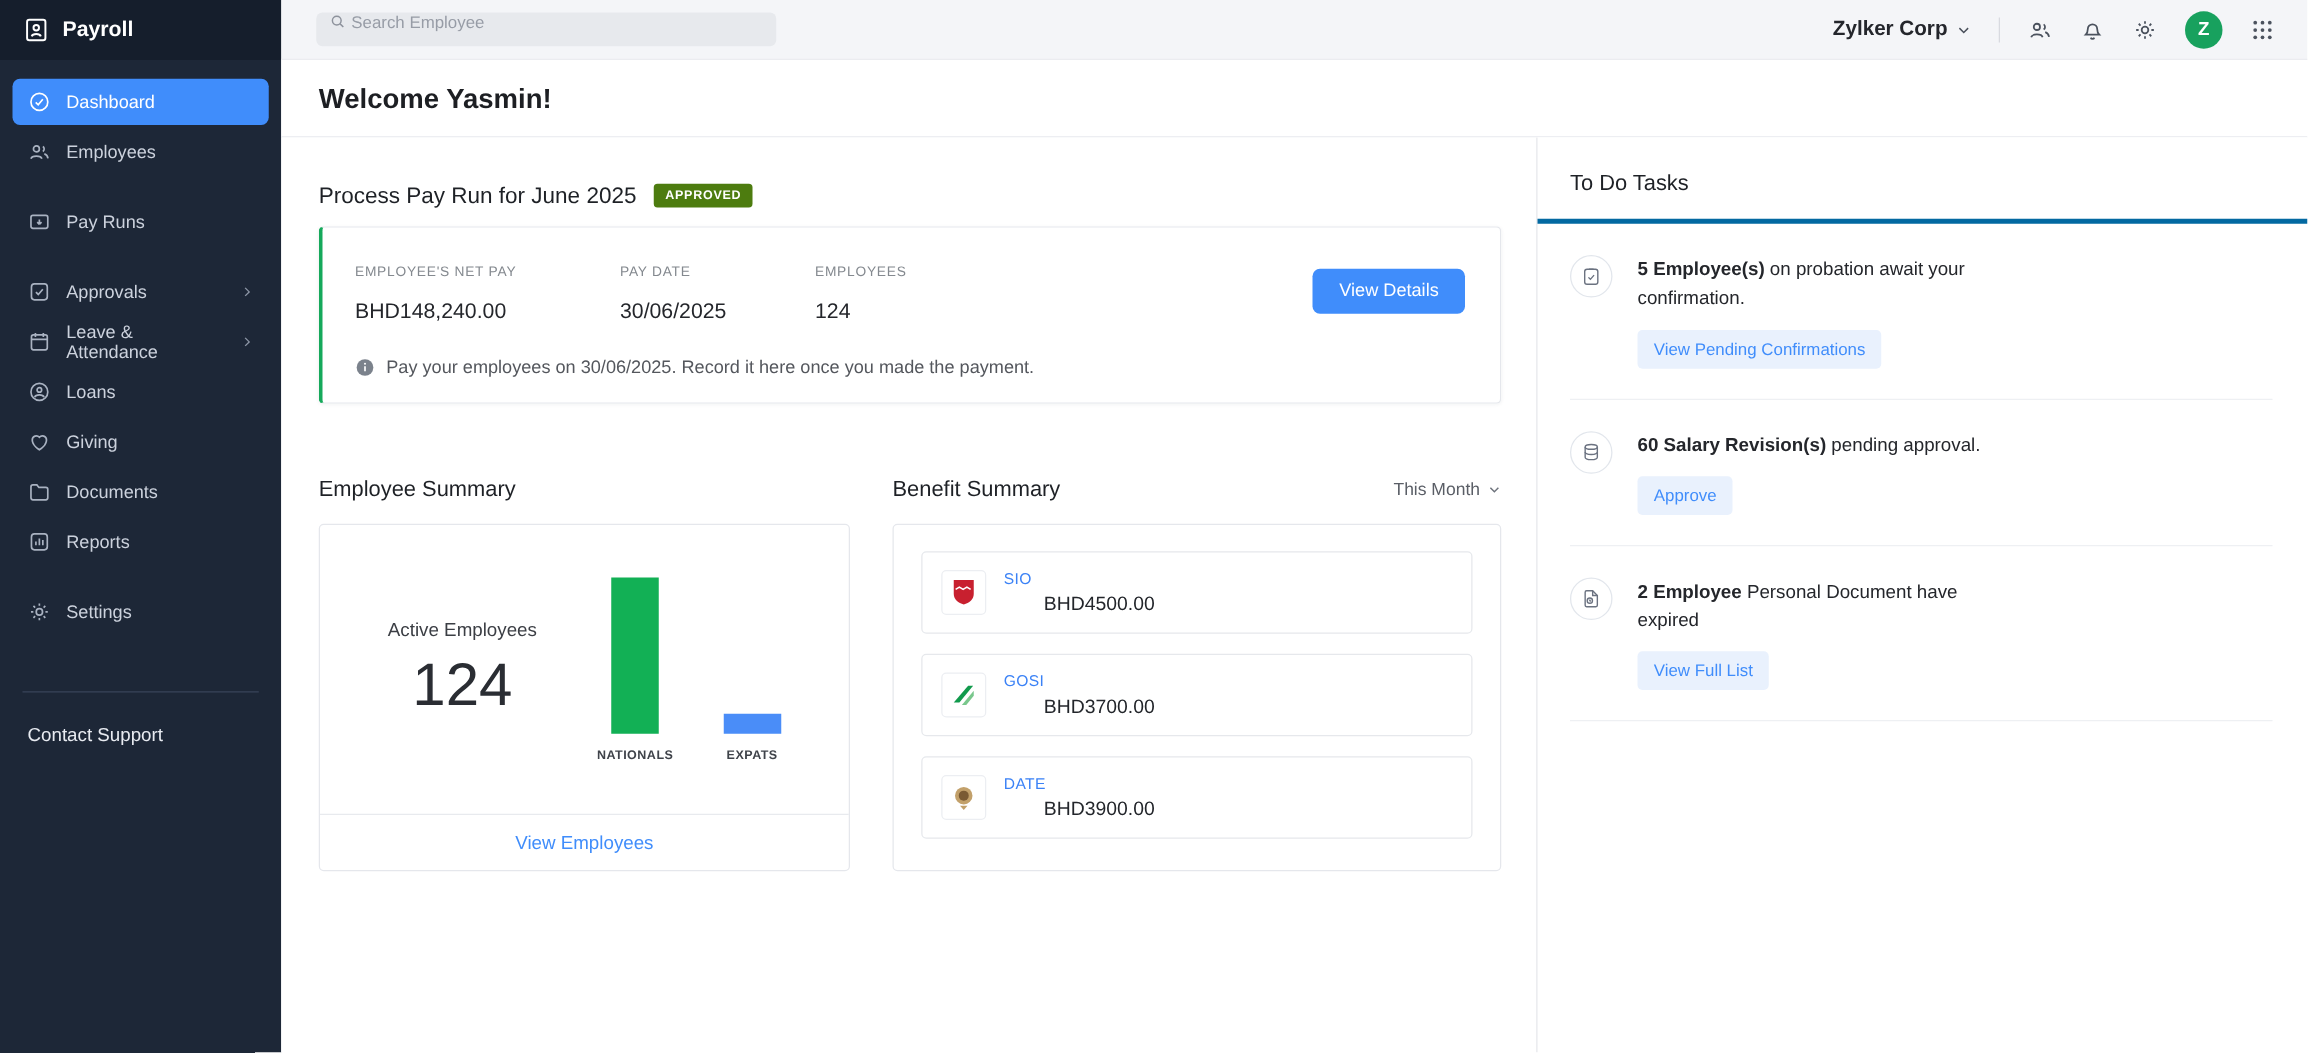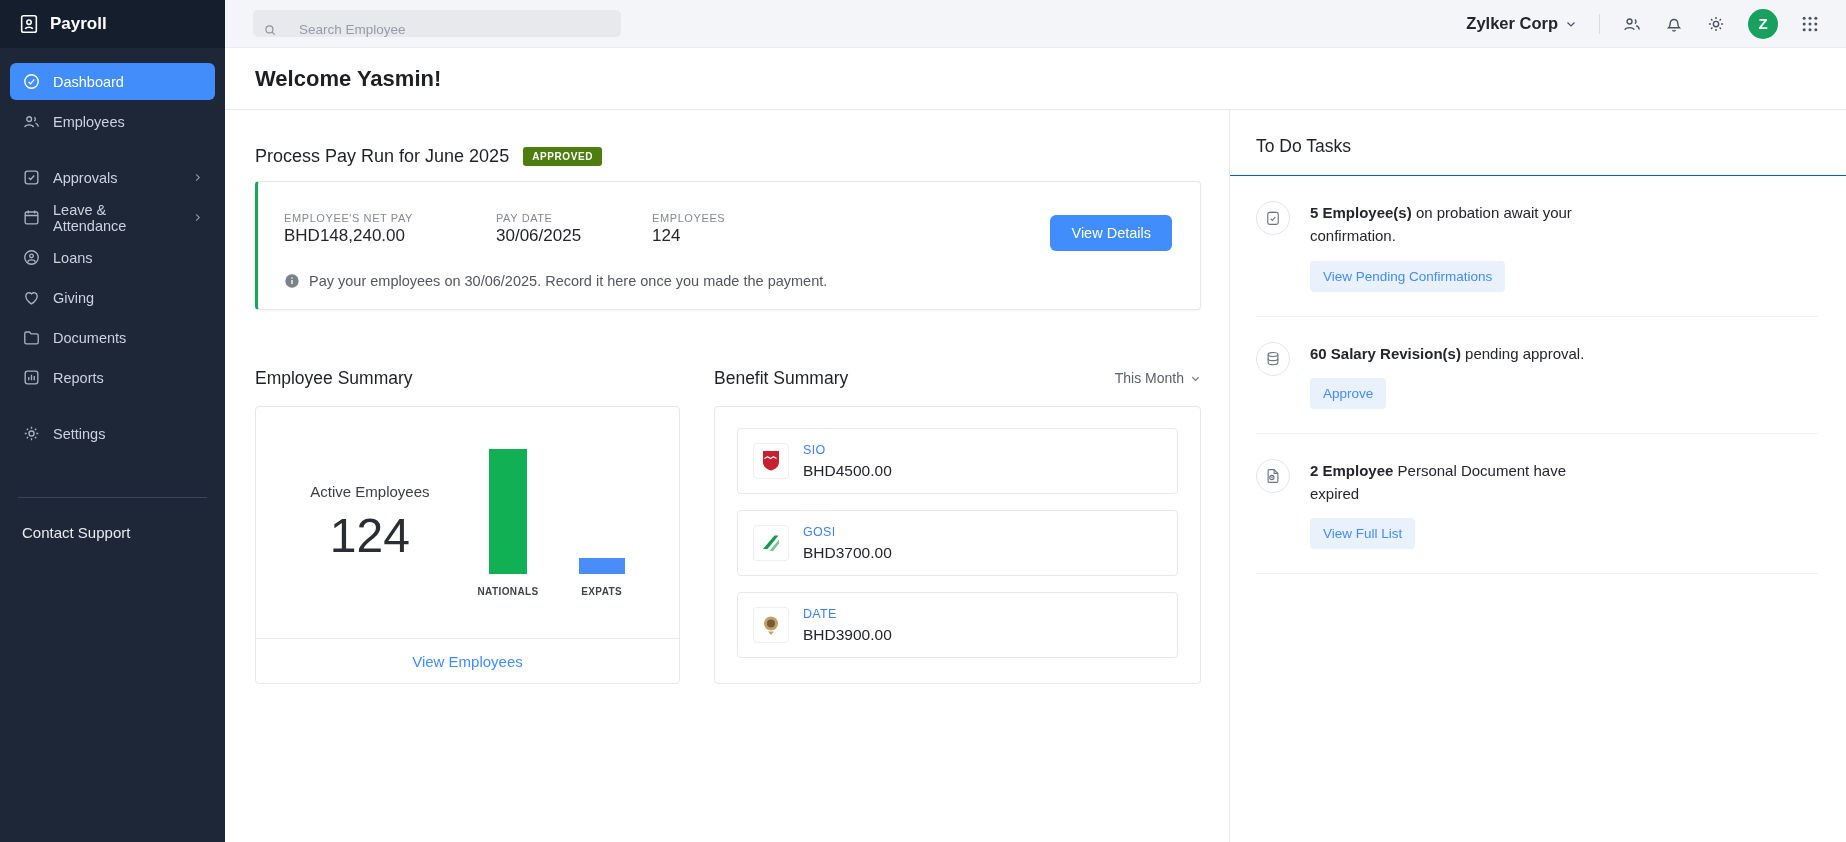--- a/index.html
+++ b/index.html
@@ -44,21 +44,21 @@
 
   
   .right-col { flex: 1; min-width: 0; display: flex; flex-direction: column; }
   .topbar {
     height: 48px; flex-shrink: 0; background: #f4f5f8;
     border-bottom: 1px solid #ebecf0;
     display: flex; align-items: center; padding: 0 26px 0 28px;
   }
   .search-box {
     width: 368px; height: 27px; background: #e7e9ed; border-radius: 5px;
-    display: flex; align-items: flex-end; gap: 22px; padding: 0 10px; color: #8d929c;
+    display: flex; align-items: flex-start; gap: 4px; padding: 0 10px; color: #8d929c;
   }
   .search-box svg { display: block; flex-shrink: 0; }
   .search-box input {
     border: none; background: transparent; outline: none;
     font-family: "Liberation Sans", sans-serif;
     font-size: 13.5px; color: #33363c; width: 100%;
   }
   .search-box input::placeholder { color: #979ca6; }
   .topbar-right { margin-left: auto; display: flex; align-items: center; gap: 22px; }
   .org { font-size: 16.5px; font-weight: 600; color: #24262c; display: flex; align-items: center; gap: 7px; cursor: pointer; }
@@ -93,21 +93,21 @@
 
   .payrun-card {
     margin-top: 14px; position: relative;
     border: 1px solid #e5e7ec; border-left: 3px solid #16a95b;
     border-radius: 4px; box-shadow: 0 1px 3px rgba(20,30,50,.05);
     padding: 30px 28px 20px 26px; background: #fff;
   }
   .fields { display: flex; }
   .field-1 { width: 212px; } .field-2 { width: 156px; }
   .field-label { font-size: 11px; letter-spacing: .6px; color: #84898f; }
-  .field-value { margin-top: 2px; font-size: 17px; color: #24262b; }
+  .field-value { margin-top: 15px; font-size: 17px; color: #24262b; }
   .view-details {
     position: absolute; right: 28px; top: 33px;
     background: #408dfb; color: #fff; border: none; border-radius: 6px;
     padding: 10px 21px; font-size: 14.5px; font-family: inherit; cursor: pointer;
   }
   .note-row { margin-top: 27px; display: flex; align-items: center; gap: 9px; font-size: 14.5px; color: #54575d; }
   .note-row svg { display: block; flex-shrink: 0; }
 
   .summaries { display: flex; gap: 34px; margin-top: 56px; }
   .col-left { width: 425px; flex-shrink: 0; }
@@ -139,25 +139,25 @@
     border: 1px solid #e6e8ec; border-radius: 4px; height: 66px;
     display: flex; align-items: center; gap: 14px; padding: 0 15px; margin-bottom: 16px;
     background: #fff;
   }
   .b-icon {
     width: 36px; height: 36px; border: 1px solid #eceef2; border-radius: 4px;
     display: flex; align-items: center; justify-content: center; flex-shrink: 0; background: #fff;
   }
   .b-icon svg { display: block; }
   .b-name { font-size: 12.5px; color: #3b82f6; letter-spacing: .3px; }
-  .b-amount { font-size: 15.5px; font-weight: 500; color: #23262b; margin-top: 5px; }
+  .b-amount { font-size: 15.5px; font-weight: 500; color: #23262b; margin-top: 5px; margin-left: 32px; }
 
   
   .todo { width: 617px; flex-shrink: 0; border-left: 1px solid #e6e8ec; background: #fff; }
-  .todo-header { padding: 26px 28px 18px 26px; font-size: 17.5px; font-weight: 500; color: #1e2126; border-bottom: 1px solid #0369a1; }
+  .todo-header { padding: 26px 28px 18px 26px; font-size: 17.5px; font-weight: 500; color: #1e2126; border-bottom: 4px solid #0369a1; }
   .task { margin: 0 28px 0 26px; padding: 25px 0 24px 0; border-bottom: 1px solid #eef0f3; }
   .task-inner { display: flex; gap: 20px; }
   .task-icon {
     width: 34px; height: 34px; border-radius: 50%; border: 1px solid #e2e6ec;
     display: flex; align-items: center; justify-content: center; color: #6b7280; flex-shrink: 0;
   }
   .task-icon svg { display: block; }
   .task-text { font-size: 15px; color: #24262b; line-height: 1.55; width: 300px; }
   .task-text b { font-weight: 700; }
   .task-action {
@@ -196,20 +196,29 @@
       <div class="nav-item">
         <span class="nicon">
           <svg viewBox="0 0 24 24" fill="none" stroke="currentColor" stroke-width="1.7">
               <circle cx="9" cy="9" r="3"></circle>
               <path d="M3.5 19c.9-3.6 10.1-3.6 11 0"></path>
               <path d="M15.5 6.6a3 3 0 010 5"></path>
               <path d="M17 14c2.3.7 3.3 2.1 3.7 4.6"></path>
             </svg>
         </span>
         <span>Employees</span>
+      </div>
+      <div class="nav-item gap">
+        <span class="nicon">
+          <svg viewBox="0 0 24 24" fill="none" stroke="currentColor" stroke-width="1.7">
+              <rect x="3.5" y="5.5" width="17" height="13" rx="2"></rect>
+              <path d="M12 9.5v5m0 0l-2.2-2.2M12 14.5l2.2-2.2"></path>
+            </svg>
+        </span>
+        <span>Pay Runs</span>
       </div>
       <div class="nav-item gap">
         <span class="nicon">
           <svg viewBox="0 0 24 24" fill="none" stroke="currentColor" stroke-width="1.7">
               <rect x="4" y="4" width="16" height="16" rx="3"></rect>
               <path d="M8.5 12.2l2.4 2.4 4.6-5.2"></path>
             </svg>
         </span>
         <span>Approvals</span>
         <span class="chev">

